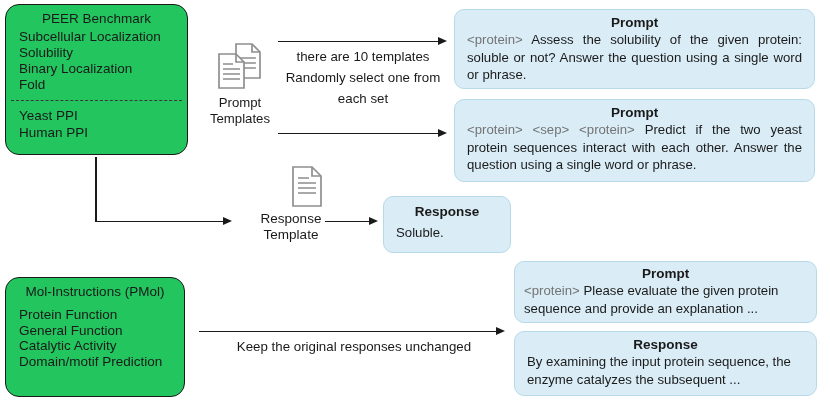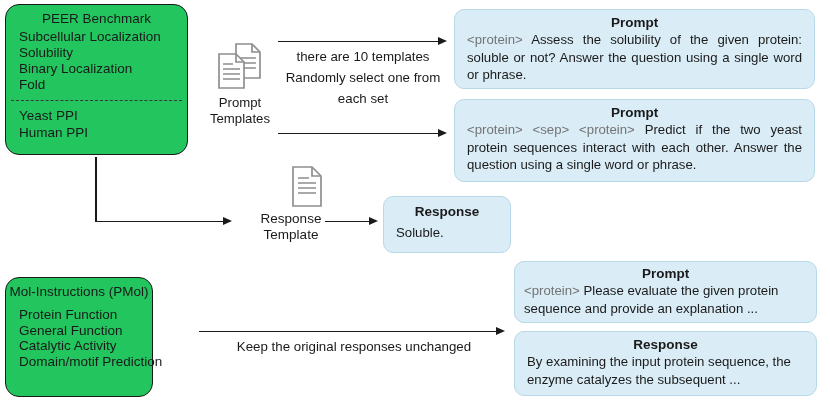--- a/index.html
+++ b/index.html
@@ -115,21 +115,21 @@
     <div>Template</div>
   </div>
 
   <div class="arrow" style="left:325px;top:221px;width:44px;"></div>
 
   <div class="bbox" style="left:383px;top:196px;width:128px;height:57px;">
     <div class="bbox-title" style="padding-top:7px;">Response</div>
     <div class="bbox-body" style="padding-top:5px;">Soluble.</div>
   </div>
 
-  <div class="obox" style="left:5px;top:277px;width:148px;height:120px;">
+  <div class="obox" style="left:5px;top:277px;width:180px;height:120px;">
     <div class="obox-title">Mol-Instructions (PMol)</div>
     <div class="task-list" style="top:29px;line-height:15.5px;">
       <div class="task">Protein Function</div>
       <div class="task">General Function</div>
       <div class="task">Catalytic Activity</div>
       <div class="task">Domain/motif Prediction</div>
     </div>
   </div>
 
   <div class="arrow" style="left:199px;top:331px;width:297px;"></div>

